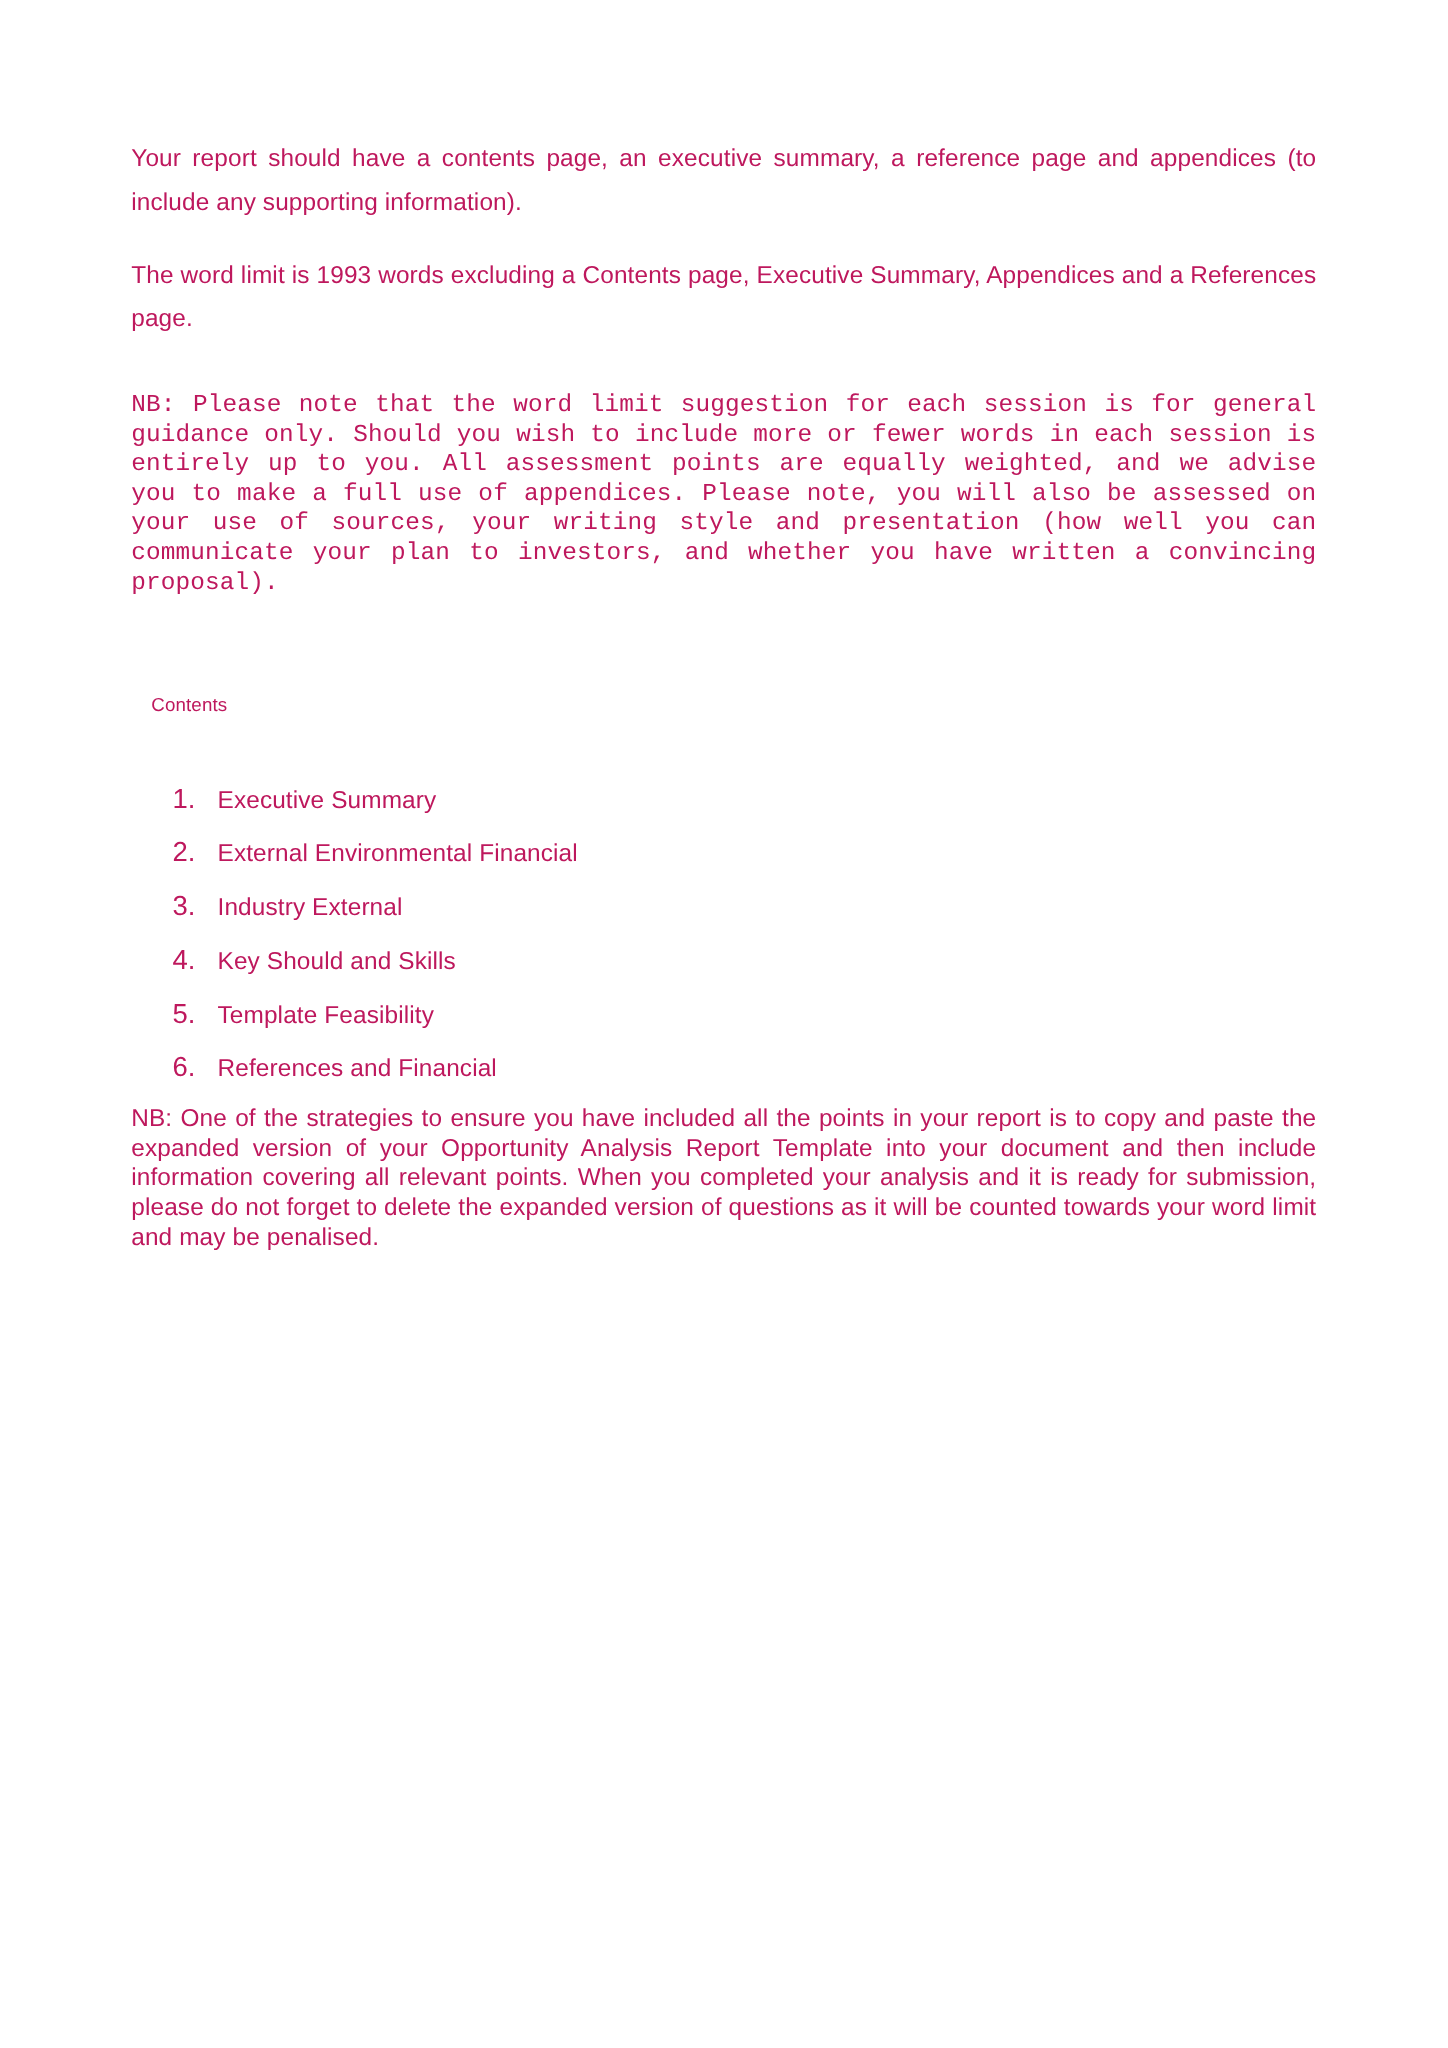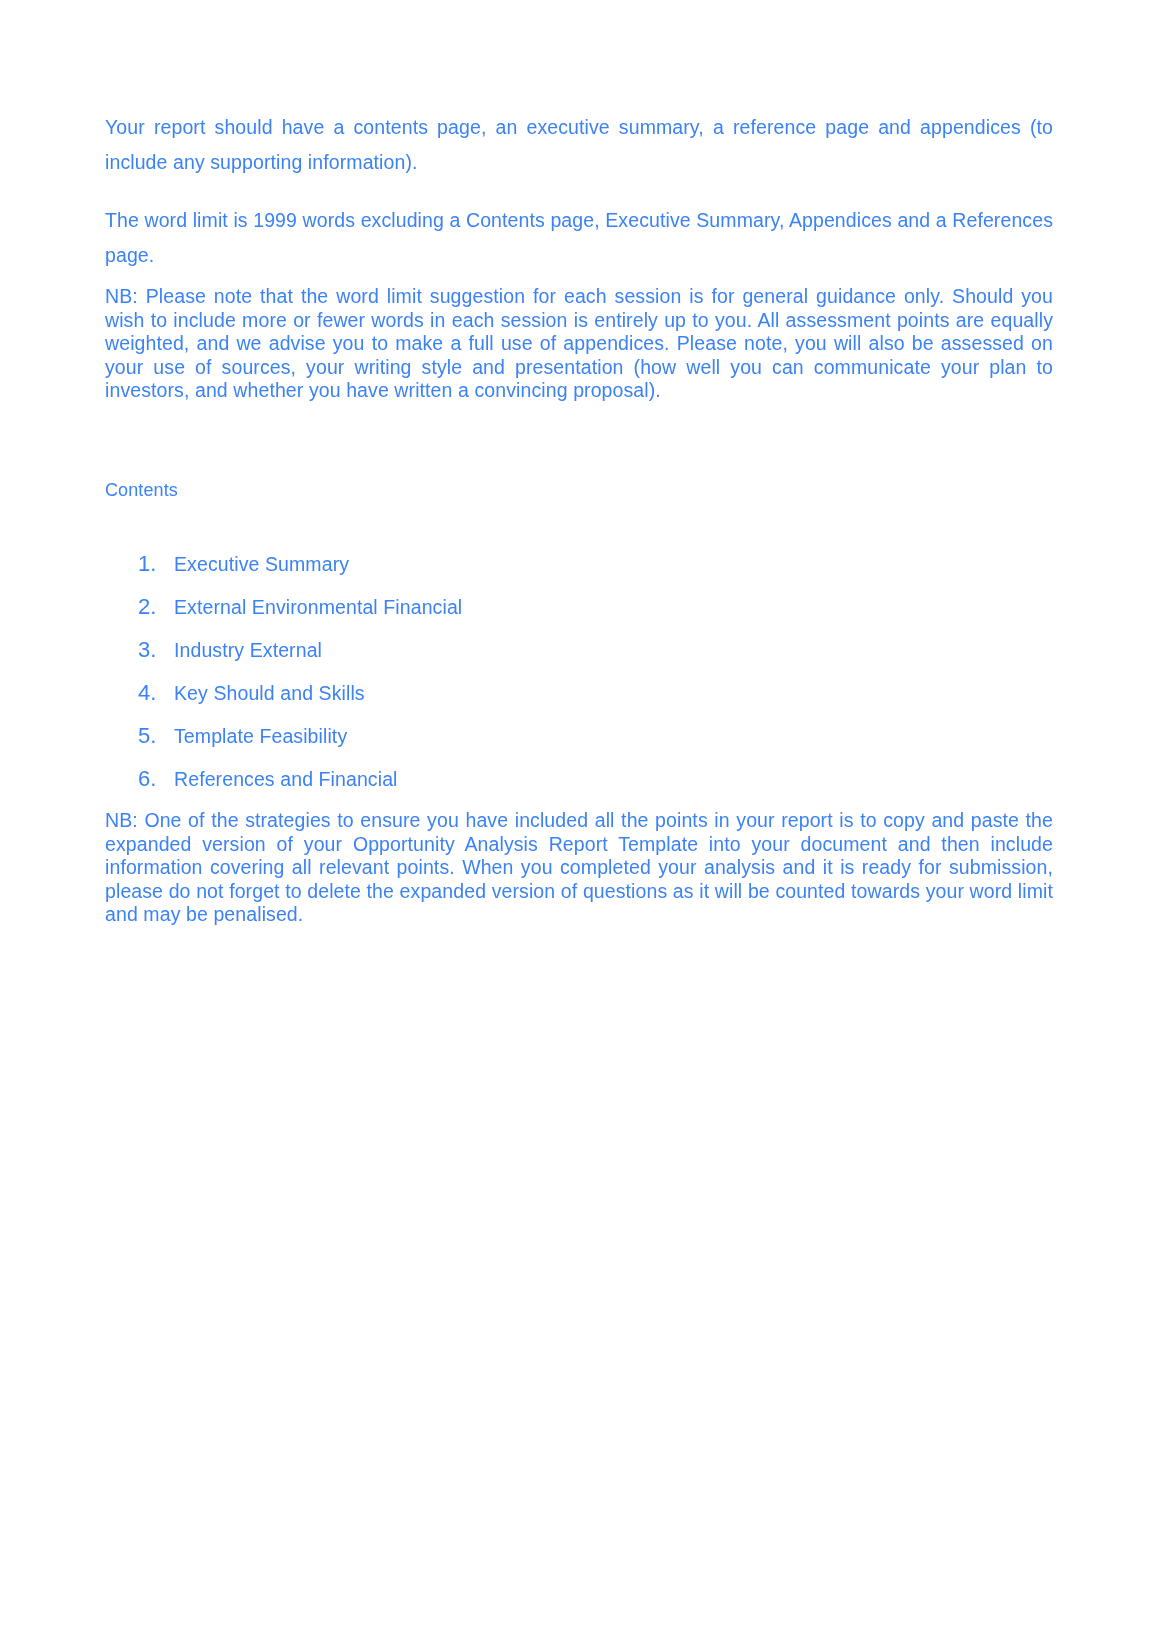--- a/index.html
+++ b/index.html
@@ -6,21 +6,21 @@
     margin: 0;
     padding: 0;
     background: #ffffff;
   }
   .page {
     position: relative;
     width: 1158px;
     height: 1638px;
     background: #ffffff;
     font-family: "Liberation Sans", "DejaVu Sans", sans-serif;
-    color: #3b82f6;
+    color: #be185d;
     overflow: hidden;
     box-sizing: border-box;
   }
   .content {
     position: absolute;
     top: 0;
     left: 105px;
     width: 948px;
   }
   .para-wide {
@@ -32,25 +32,25 @@
   }
   .para-tight {
     margin: 0;
     font-size: 19.5px;
     line-height: 23.6px;
     text-align: justify;
     letter-spacing: 0.1px;
   }
   #para-intro      { padding-top: 110px; }
   #para-word-limit { margin-top: 23px; }
-  #para-nb-guidance { margin-top: 12px; }
+  #para-nb-guidance { margin-top: 40px; font-family: Liberation Mono, monospace; }
   .contents-heading {
-    margin: 0;
+    margin: 16px;
     margin-top: 75px;
-    font-size: 18px;
+    font-size: 15px;
     font-weight: normal;
     line-height: 24px;
     letter-spacing: 0.1px;
   }
   .contents-list {
     margin-top: 49px;
     margin-left: 33px;
   }
   .contents-item {
     display: flex;
@@ -72,21 +72,21 @@
   #para-nb-strategy { }
 </style>
 </head>
 <body>
 
 <div class="page">
   <div class="content">
 
     <p class="para-wide" id="para-intro">Your report should have a contents page, an executive summary, a reference page and appendices (to include any supporting information).</p>
 
-    <p class="para-wide" id="para-word-limit">The word limit is 1999 words excluding a Contents page, Executive Summary, Appendices and a References page.</p>
+    <p class="para-wide" id="para-word-limit">The word limit is 1993 words excluding a Contents page, Executive Summary, Appendices and a References page.</p>
 
     <p class="para-tight" id="para-nb-guidance">NB: Please note that the word limit suggestion for each session is for general guidance only. Should you wish to include more or fewer words in each session is entirely up to you. All assessment points are equally weighted, and we advise you to make a full use of appendices. Please note, you will also be assessed on your use of sources, your writing style and presentation (how well you can communicate your plan to investors, and whether you have written a convincing proposal).</p>
 
     <p class="contents-heading">Contents</p>
 
     <div class="contents-list">
       <div class="contents-item">
         <span class="num">1.</span>
         <span class="label">Executive Summary</span>
       </div>

